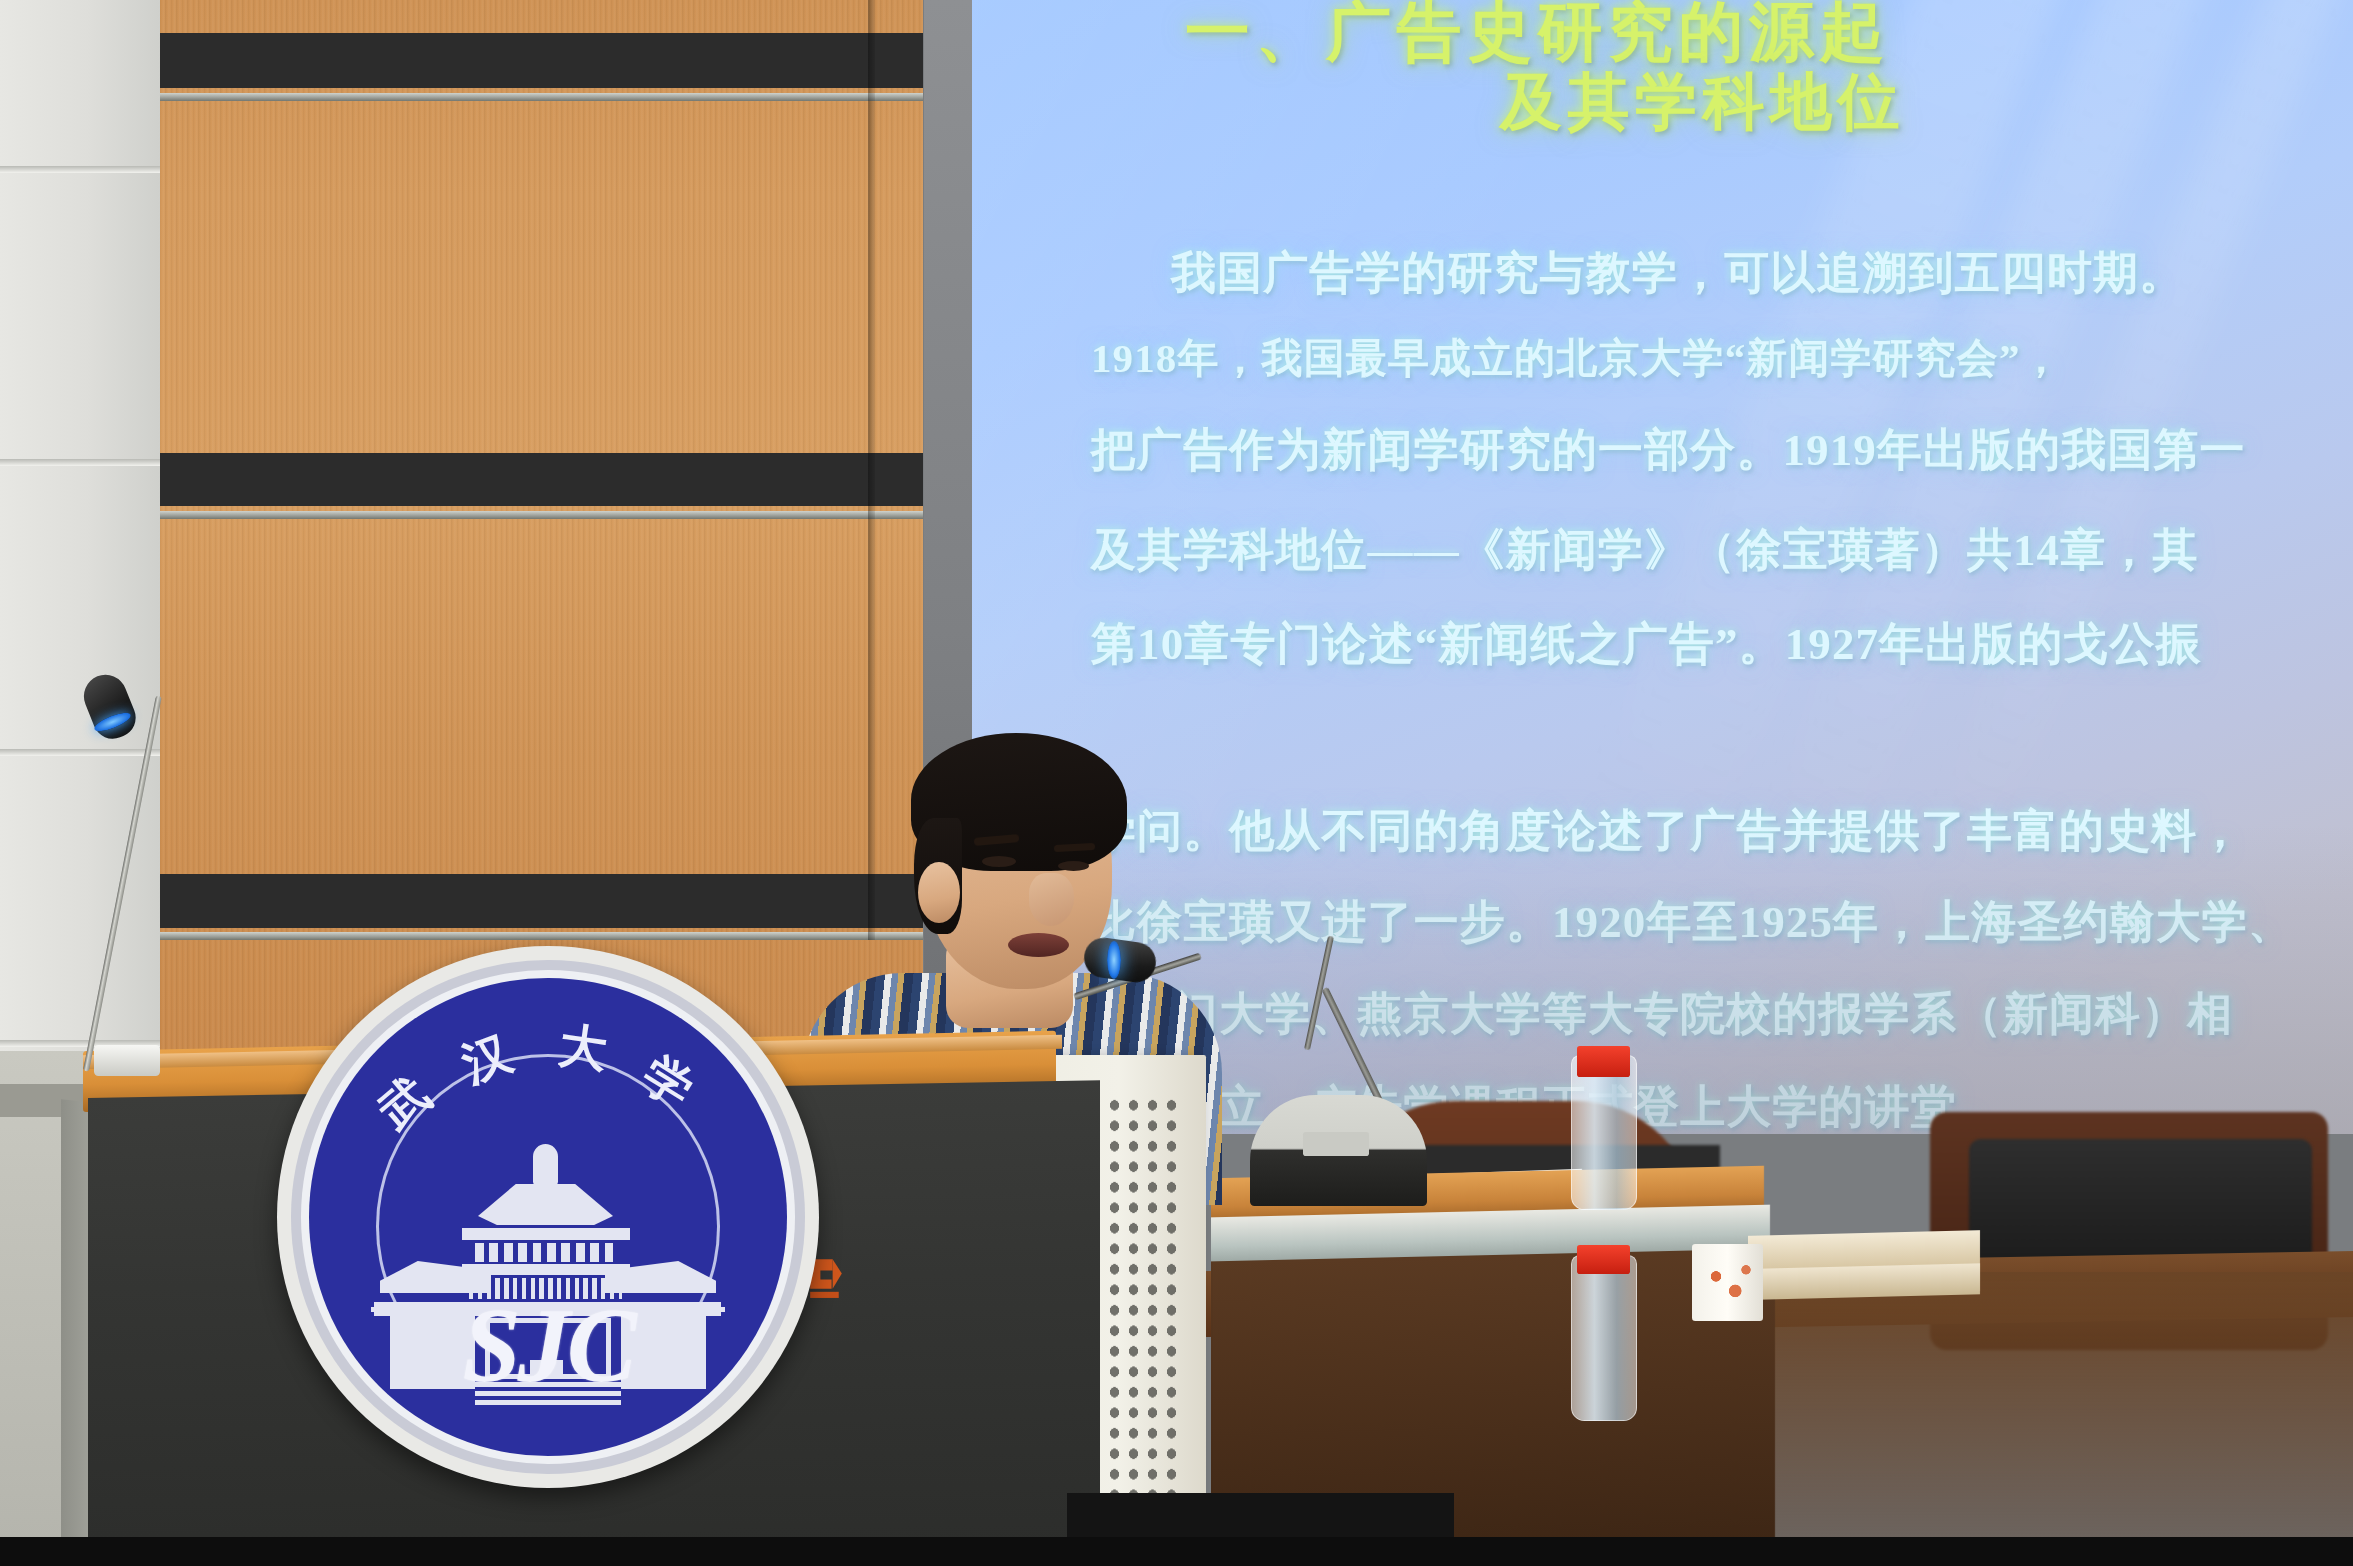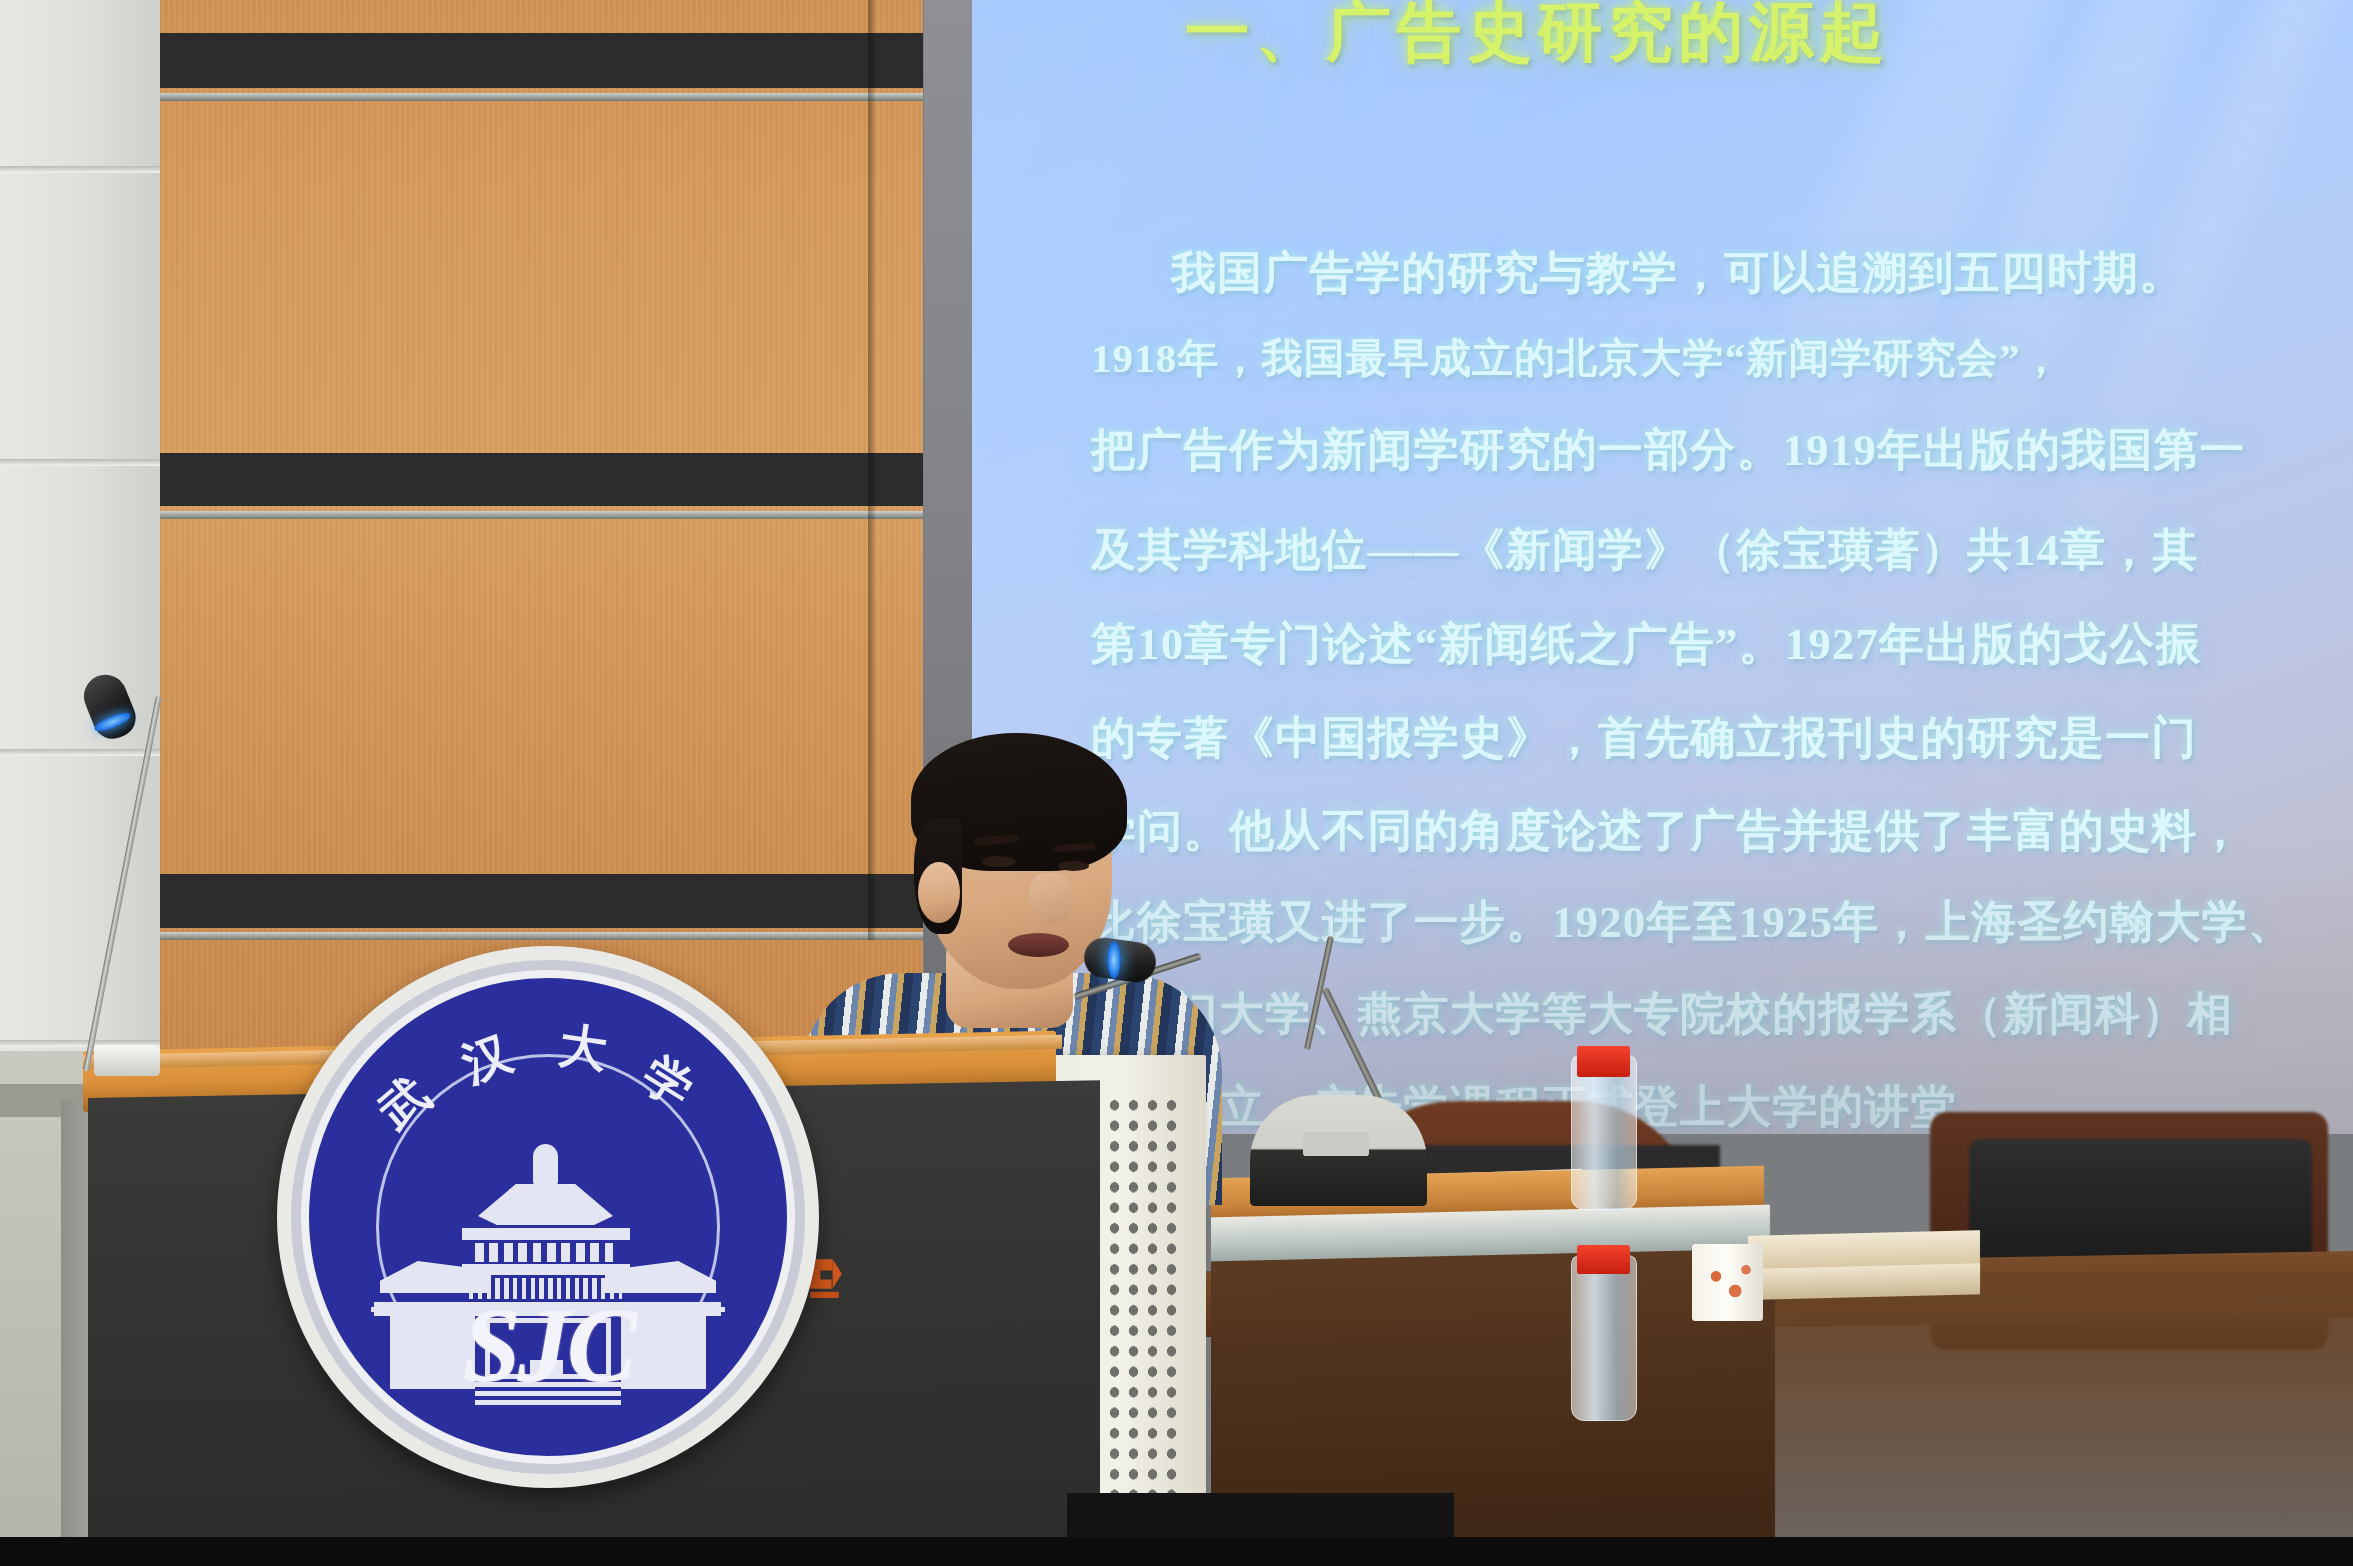--- a/index.html
+++ b/index.html
@@ -202,27 +202,27 @@
   <div class="abs" id="wall-dark-gap"></div>
   <div class="abs" id="cab-left"></div>
   <div class="abs" id="cab-left2"></div>
 
   <div class="abs" id="screen">
     <div class="streak" style="left:802px;top:-144px;width:133px;height:995px"></div>
     <div class="streak" style="left:984px;top:-166px;width:94px;height:1051px"></div>
     <div class="streak" style="left:1150px;top:-166px;width:66px;height:1051px"></div>
 
     <div class="slide-title" style="left:213px;top:-12px;font-size:65px;">一、广告史研究的源起</div>
+    <div class="slide-title" style="left:528px;top:60px;font-size:62px;">及其学科地位</div>
 
     <div class="slide-body" style="left:199px;top:243px;font-size:45px;">我国广告学的研究与教学，可以追溯到五四时期。</div>
     <div class="slide-body" style="left:119px;top:331px;font-size:41px;">1918年，我国最早成立的北京大学“新闻学研究会”，</div>
     <div class="slide-body" style="left:119px;top:420px;font-size:45px;">把广告作为新闻学研究的一部分。1919年出版的我国第一</div>
     <div class="slide-body" style="left:119px;top:520px;font-size:45px;">及其学科地位——《新闻学》（徐宝璜著）共14章，其</div>
     <div class="slide-body" style="left:119px;top:614px;font-size:45px;">第10章专门论述“新闻纸之广告”。1927年出版的戈公振</div>
-    <div class="slide-body" style="left:119px;top:708px;font-size:45px;">的专著《中国报学史》，首先确立报刊史的研究是一门</div>
     <div class="slide-body" style="left:119px;top:801px;font-size:45px;">学问。他从不同的角度论述了广告并提供了丰富的史料，</div>
     <div class="slide-body" style="left:119px;top:892px;font-size:45px;">比徐宝璜又进了一步。1920年至1925年，上海圣约翰大学、</div>
     <div class="slide-body" style="left:155px;top:984px;font-size:45px;">厦门大学、燕京大学等大专院校的报学系（新闻科）相</div>
     <div class="slide-body" style="left:155px;top:1077px;font-size:45px;">继建立，广告学课程正式登上大学的讲堂。</div>
 
     <div id="screen-shade"></div>
   </div>
 
   <div class="abs softer" id="chair-back-1"></div>
   <div class="abs softer" id="chair-seat-1"></div>

